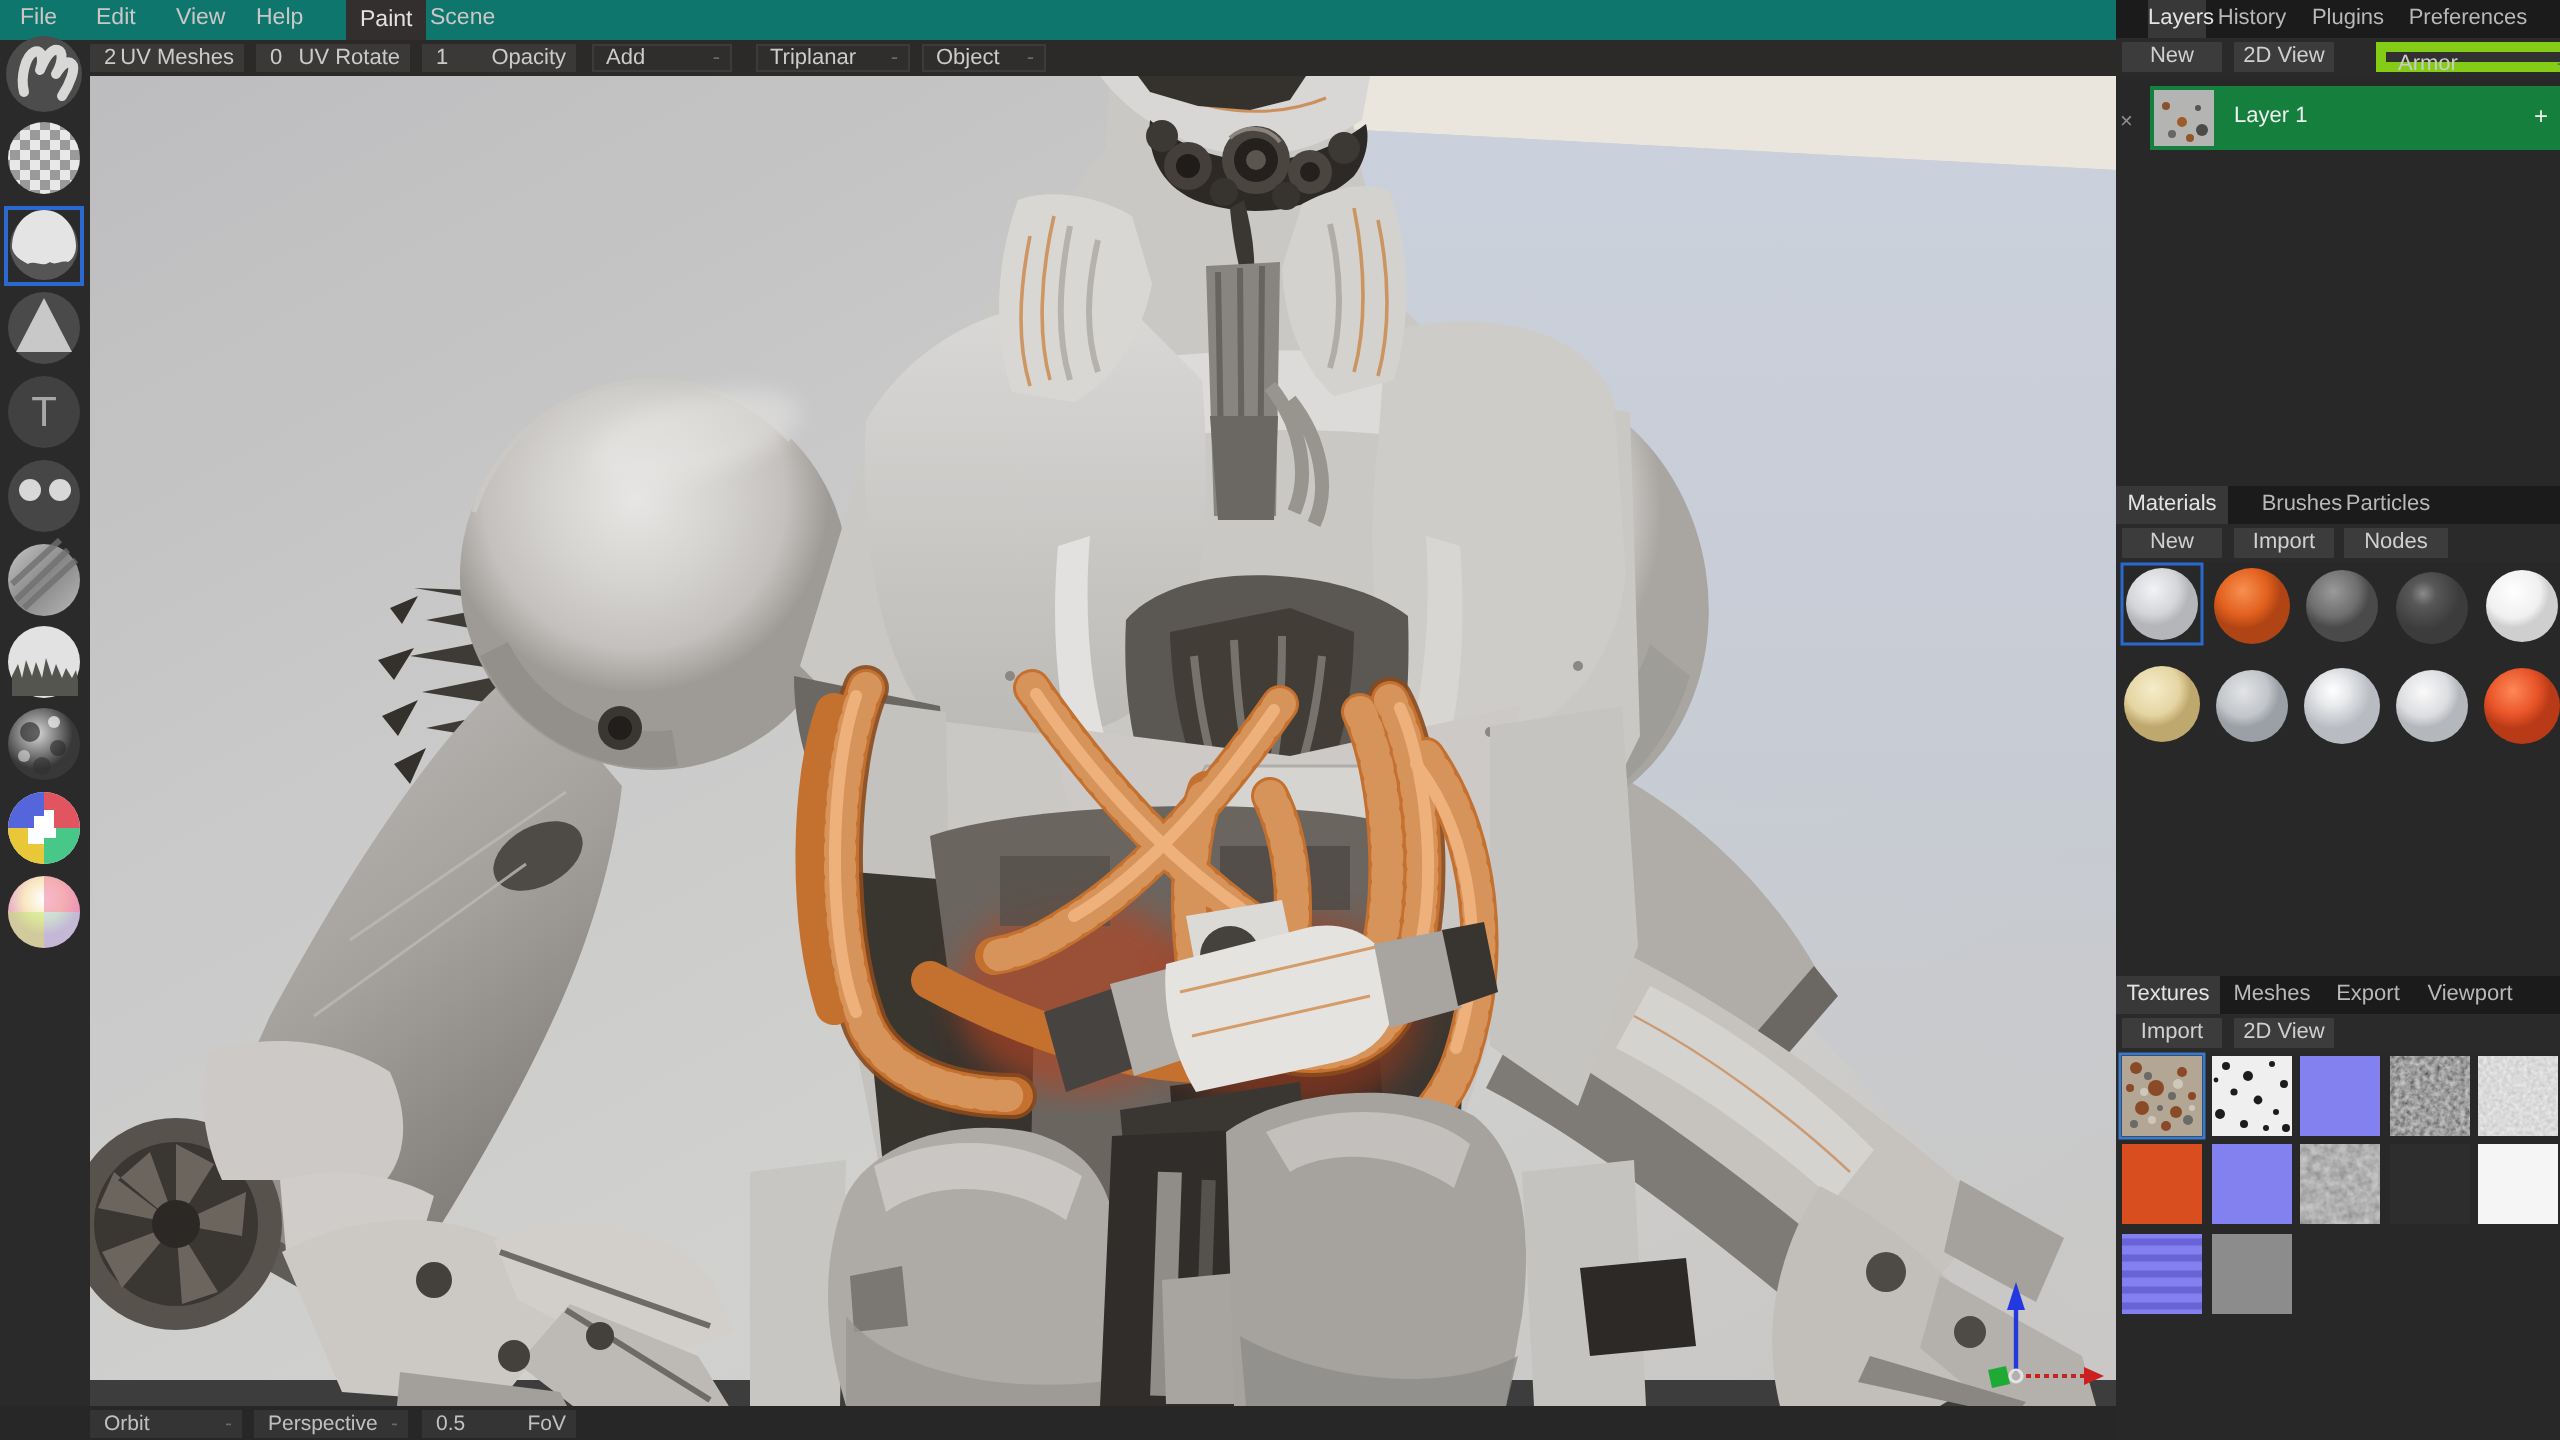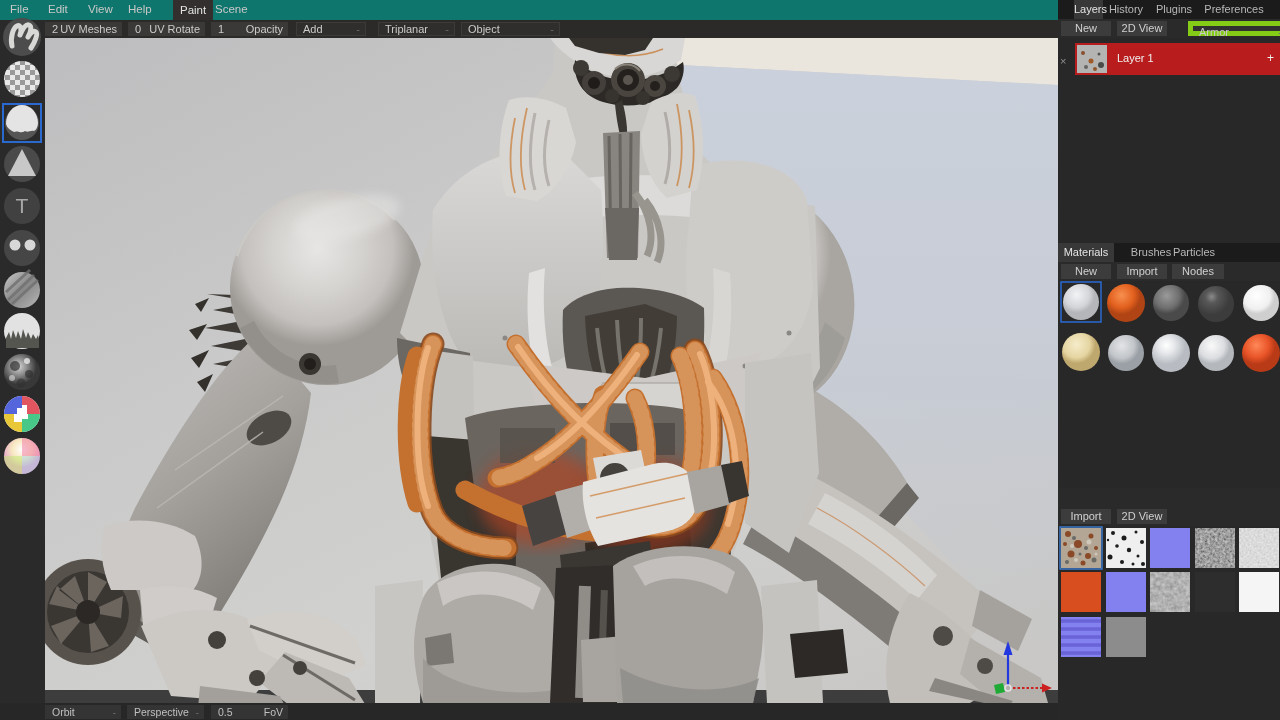--- a/index.html
+++ b/index.html
@@ -28,21 +28,21 @@
  <span style="left:173px;top:0;height:20px;line-height:20px;padding:0 7px;background:#322f2e;color:#e2e2e2">Paint</span>
  <span style="left:215px">Scene</span>
 </div>
 
 <div id="toolbar" class="abs">
  <div class="field" style="left:45px;width:77px"><span style="margin-left:7px">2</span><span style="float:right;margin-right:5px">UV Meshes</span></div>
  <div class="field" style="left:128px;width:77px"><span style="margin-left:7px">0</span><span style="float:right;margin-right:5px">UV Rotate</span></div>
  <div class="field" style="left:211px;width:77px"><span style="margin-left:7px">1</span><span style="float:right;margin-right:5px">Opacity</span></div>
  <div class="dd" style="left:296px;width:70px"><span style="margin-left:6px">Add</span><span class="car">-</span></div>
  <div class="dd" style="left:378px;width:77px"><span style="margin-left:6px">Triplanar</span><span class="car">-</span></div>
- <div class="dd" style="left:461px;width:99px"><span style="margin-left:6px">Object</span><span class="car">-</span></div>
+ <div class="dd" style="left:461px;width:62px"><span style="margin-left:6px">Object</span><span class="car">-</span></div>
 </div>
 
 <div id="sidebar" class="abs"></div>
 <div id="icons" class="abs" style="left:0;top:0;width:45px;height:720px">
 <svg width="45" height="720" viewBox="0 0 45 720">
 <defs>
 <pattern id="chk" width="10" height="10" patternUnits="userSpaceOnUse">
  <rect width="10" height="10" fill="#e8e8e8"></rect>
           <rect width="5" height="5" fill="#9a9a9a"></rect>
           <rect x="5" y="5" width="5" height="5" fill="#9a9a9a"></rect>
@@ -357,21 +357,21 @@
   <div class="tab" style="left:93px;width:46px">Plugins</div>
   <div class="tab" style="left:141px;width:70px">Preferences</div>
  </div>
  <div style="position:absolute;left:0;top:19px;width:222px;height:19px;background:#2a2a2a">
   <div class="pbtn" style="left:3px;top:2px;width:50px">New</div>
   <div class="pbtn" style="left:59px;top:2px;width:50px">2D View</div>
   <div class="dd" style="left:130px;top:2px;width:104px;height:15px;background:#313131;border:5px solid #84cc16"><span style="margin-left:6px">Armor</span><span class="car">-</span></div>
  </div>
  <div style="position:absolute;left:0;top:38px;width:222px;height:205px;background:#282828">
   <div style="position:absolute;left:2px;top:17px;color:#909090;font-size:11px">×</div>
-  <div style="position:absolute;left:17px;top:5px;width:205px;height:32px;background:#b91c1c">
+  <div style="position:absolute;left:17px;top:5px;width:205px;height:32px;background:#15803d">
    <div style="position:absolute;left:2px;top:2px;width:30px;height:28px;background:#b4b4b2"></div>
    <svg style="position:absolute;left:2px;top:2px" width="30" height="28">
           <circle cx="6" cy="8" r="2" fill="#8a5030"></circle>
           <circle cx="14" cy="16" r="2.5" fill="#a05a28"></circle>
           <circle cx="22" cy="9" r="1.5" fill="#555"></circle>
           <circle cx="9" cy="22" r="2" fill="#666"></circle>
           <circle cx="24" cy="20" r="3" fill="#4a4a48"></circle>
           <circle cx="18" cy="24" r="2" fill="#91562c"></circle>
         </svg>
    <div style="position:absolute;left:42px;top:9px;color:#f0f0f0;font-size:11px">Layer 1</div>
@@ -447,20 +447,26 @@
   <circle cx="68" cy="22" r="19" fill="url(#m2)"></circle>
   <circle cx="113" cy="22" r="18" fill="url(#m3)"></circle>
   <circle cx="158" cy="23" r="18" fill="url(#m4)"></circle>
   <circle cx="203" cy="22" r="18" fill="url(#m5)"></circle>
   <circle cx="23" cy="71" r="19" fill="url(#m6)"></circle>
   <circle cx="68" cy="72" r="18" fill="url(#m7)"></circle>
   <circle cx="113" cy="72" r="19" fill="url(#m8)"></circle>
   <circle cx="158" cy="72" r="18" fill="url(#m9)"></circle>
   <circle cx="203" cy="72" r="19" fill="url(#m10)"></circle>
  </svg></div>
+ <div class="tabbar" style="top:488px">
+  <div class="tab sel" style="left:0;width:52px">Textures</div>
+  <div class="tab" style="left:54px;width:48px">Meshes</div>
+  <div class="tab" style="left:104px;width:44px">Export</div>
+  <div class="tab" style="left:150px;width:54px">Viewport</div>
+ </div>
  <div style="position:absolute;left:0;top:507px;width:222px;height:19px">
   <div class="pbtn" style="left:3px;top:2px;width:50px">Import</div>
   <div class="pbtn" style="left:59px;top:2px;width:50px">2D View</div>
  </div>
  <div id="texs" style="position:absolute;left:0;top:526px;width:222px;height:194px;background:#282828">
  <svg width="222" height="194" viewBox="0 0 222 194">
   <defs>
    <filter id="nz1">
             <feTurbulence type="fractalNoise" baseFrequency="0.35" numOctaves="3" seed="7"></feTurbulence>
             <feColorMatrix type="matrix" values="0 0 0 0 0.75 0 0 0 0 0.63 0 0 0 0 0.52 0 0 0 0 1"></feColorMatrix>

